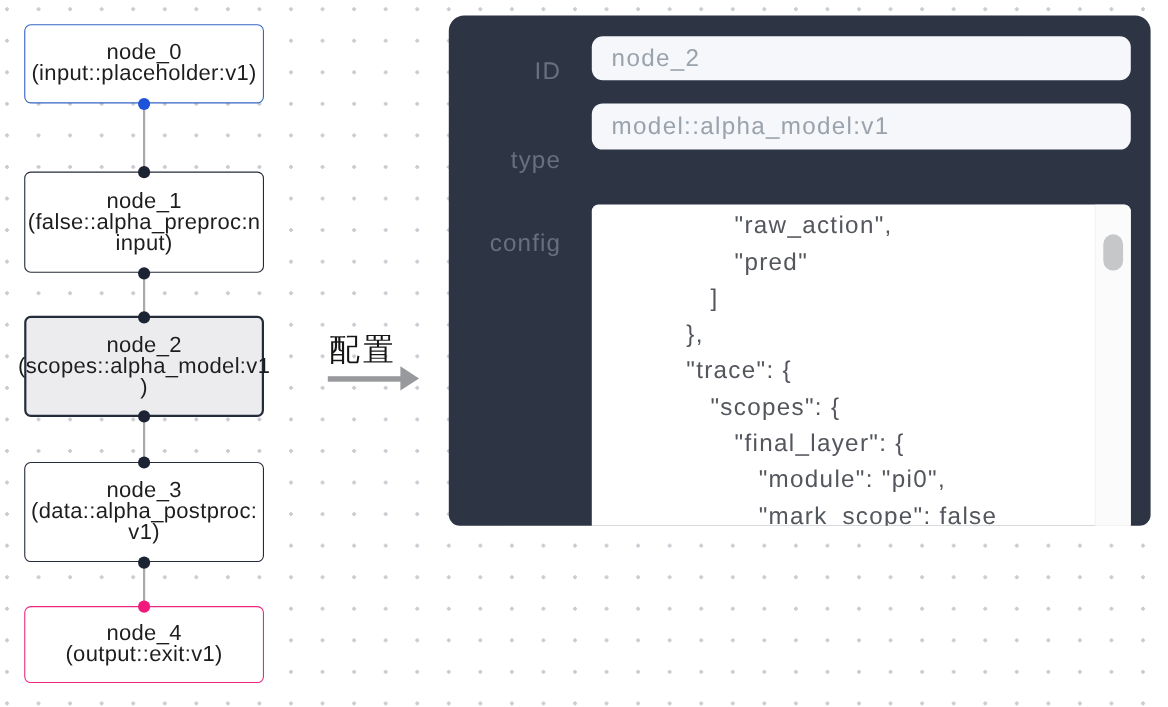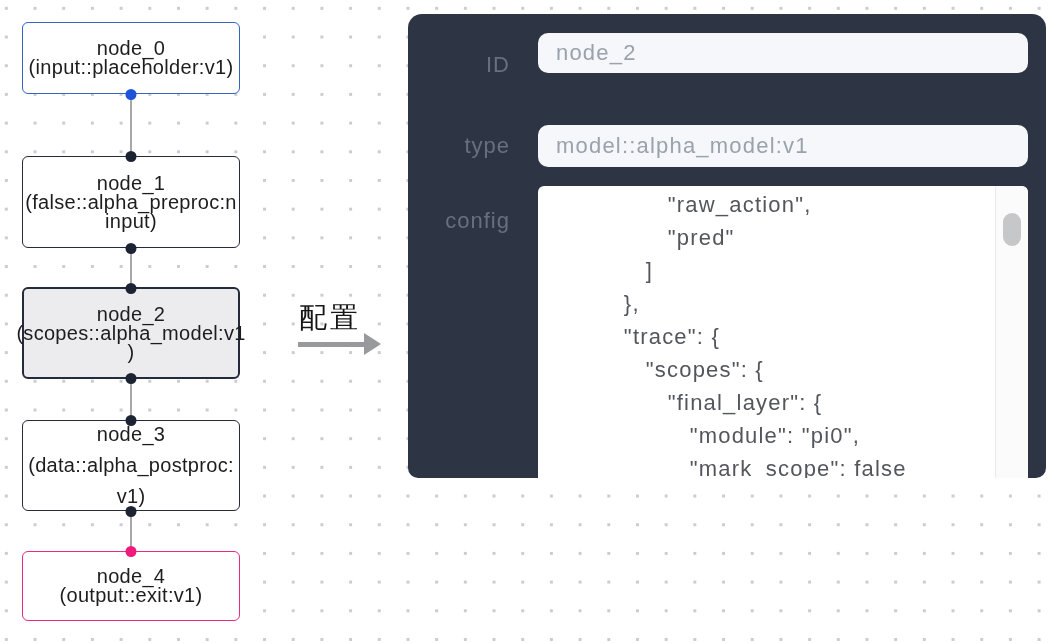--- a/index.html
+++ b/index.html
@@ -69,21 +69,21 @@
         <span class="port top" style="background: rgb(28, 35, 51);"></span>
         <span class="port bottom" style="background: rgb(28, 35, 51);"></span>
       </div>
       <div class="node" style="left: 22px; top: 287px; width: 218px; height: 92px; border-color: rgb(36, 43, 58); border-width: 2px; background: rgb(236, 236, 238);">
         <div class="ln">node_2</div>
         <div class="ln">(scopes::alpha_model:v1</div>
         <div class="ln">)</div>
         <span class="port top" style="background: rgb(28, 35, 51);"></span>
         <span class="port bottom" style="background: rgb(28, 35, 51);"></span>
       </div>
-      <div class="node" style="left: 22px; top: 420px; width: 218px; height: 91px; border-color: rgb(36, 43, 58); border-width: 1.5px; background: rgb(255, 255, 255); gap: 12px;">
+      <div class="node" style="left: 22px; top: 420px; width: 218px; height: 91px; border-color: rgb(36, 43, 58); border-width: 1.5px; background: rgb(255, 255, 255);">
         <div class="ln">node_3</div>
         <div class="ln">(data::alpha_postproc:</div>
         <div class="ln">v1)</div>
         <span class="port top" style="background: rgb(28, 35, 51);"></span>
         <span class="port bottom" style="background: rgb(28, 35, 51);"></span>
       </div>
       <div class="node" style="left: 22px; top: 551px; width: 218px; height: 70px; border-color: rgb(234, 42, 128); border-width: 1.5px; background: rgb(255, 255, 255); justify-content: center;">
         <div class="ln">node_4</div>
         <div class="ln">(output::exit:v1)</div>
         <span class="port top" style="background: rgb(241, 25, 124);"></span>
@@ -92,21 +92,21 @@
 
   <div class="anno-label">配置</div>
   <div class="arrow-shaft"></div>
   <div class="arrow-head"></div>
 
   <div class="panel">
     <div class="f-label" style="top:38px">ID</div>
     <input class="f-input" style="top: 19px; height: 40px;" value="node_2">
 
     <div class="f-label" style="top:119px">type</div>
-    <input class="f-input" style="top: 111px; height: 42px;" value="model::alpha_model:v1">
+    <input class="f-input" style="top: 80px; height: 42px;" value="model::alpha_model:v1">
 
     <div class="f-label" style="top:194px">config</div>
     <div class="config-box">
       <pre>            "raw_action",
             "pred"
          ]
       },
       "trace": {
          "scopes": {
             "final_layer": {

